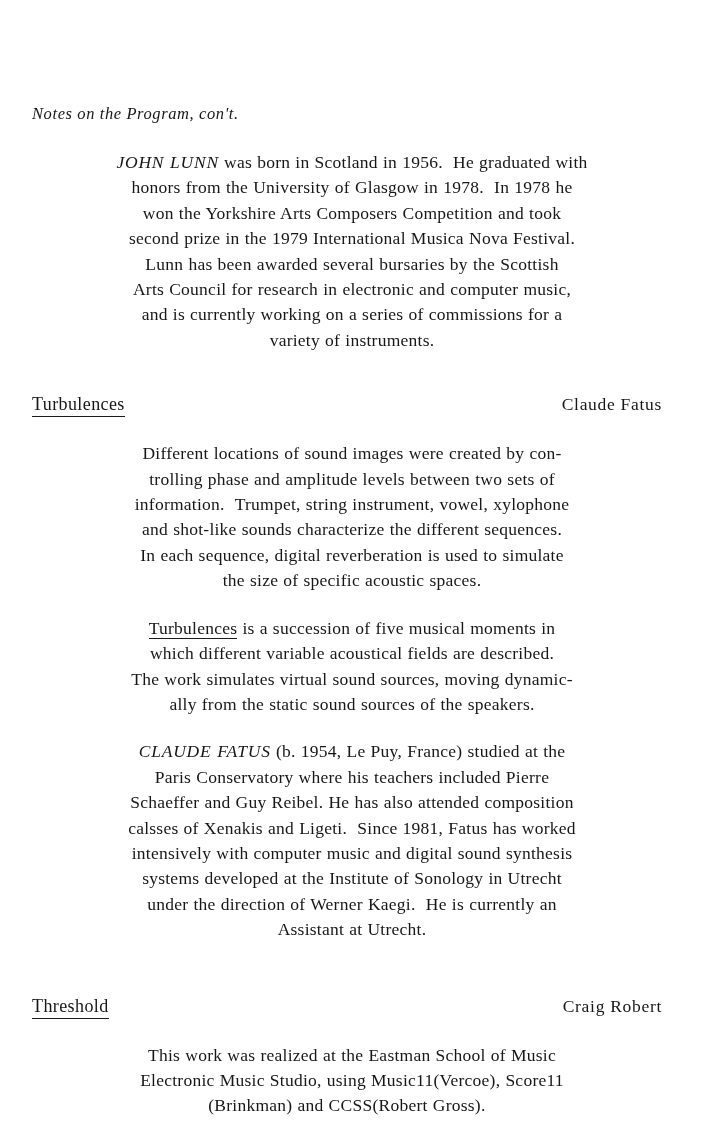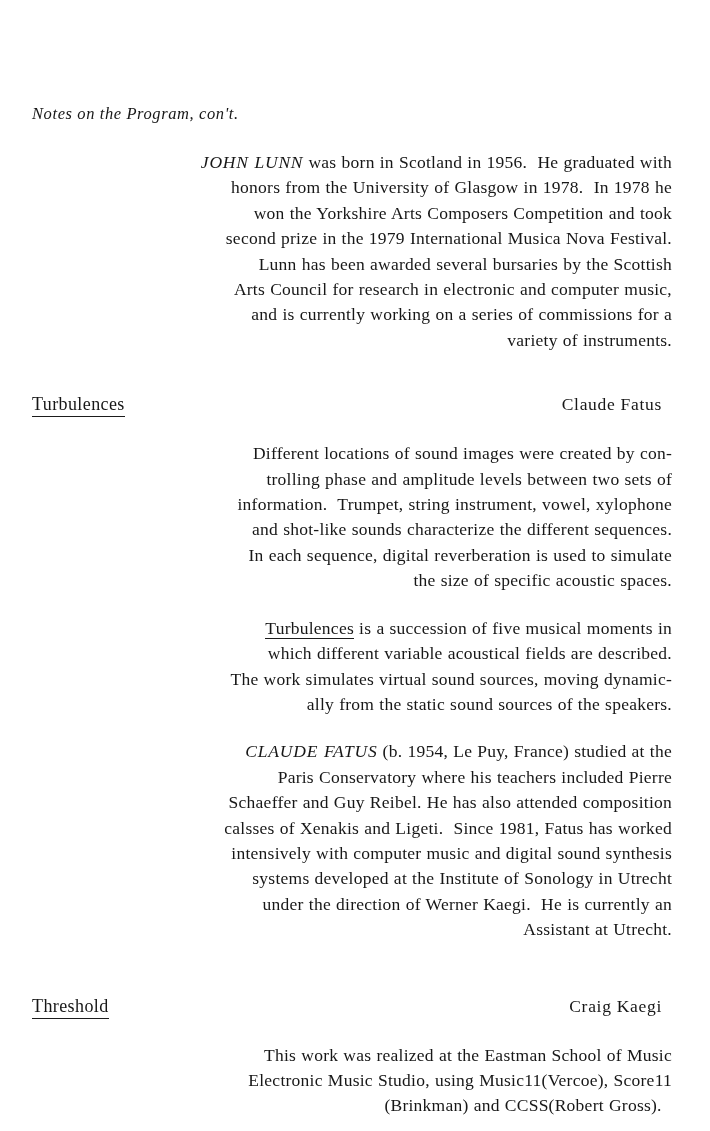--- a/index.html
+++ b/index.html
@@ -38,21 +38,21 @@
     margin-bottom: 26px;
     white-space: nowrap;
   }
 
   
   .para {
     font-size: 17.5px;
     line-height: 25.4px;
     letter-spacing: 0.25px;
     margin: 0 0 22px 0;
-    text-align: right;
+    text-align: center;
     white-space: pre-wrap;
     word-spacing: 0.5px;
   }
   .para.tight { margin-bottom: 18px; }
 
   .para .lead-caps {
     font-style: italic;
     letter-spacing: 0.8px;
   }
 
@@ -121,21 +121,21 @@
 Paris Conservatory where his teachers included Pierre
 Schaeffer and Guy Reibel. He has also attended composition
 calsses of Xenakis and Ligeti.  Since 1981, Fatus has worked
 intensively with computer music and digital sound synthesis
 systems developed at the Institute of Sonology in Utrecht
 under the direction of Werner Kaegi.  He is currently an
 Assistant at Utrecht.</span></p>
 
     <div class="work-row spaced-top">
       <span class="work-title">Threshold</span>
-      <span class="work-composer">Craig Kaegi</span>
+      <span class="work-composer">Craig Robert</span>
     </div>
 
     <p class="para tight"><span>This work was realized at the Eastman School of Music
 Electronic Music Studio, using Music11(Vercoe), Score11
 (Brinkman) and CCSS(Robert Gross).  </span></p>
 
   </div>
 </div>
 
 </body></html>

